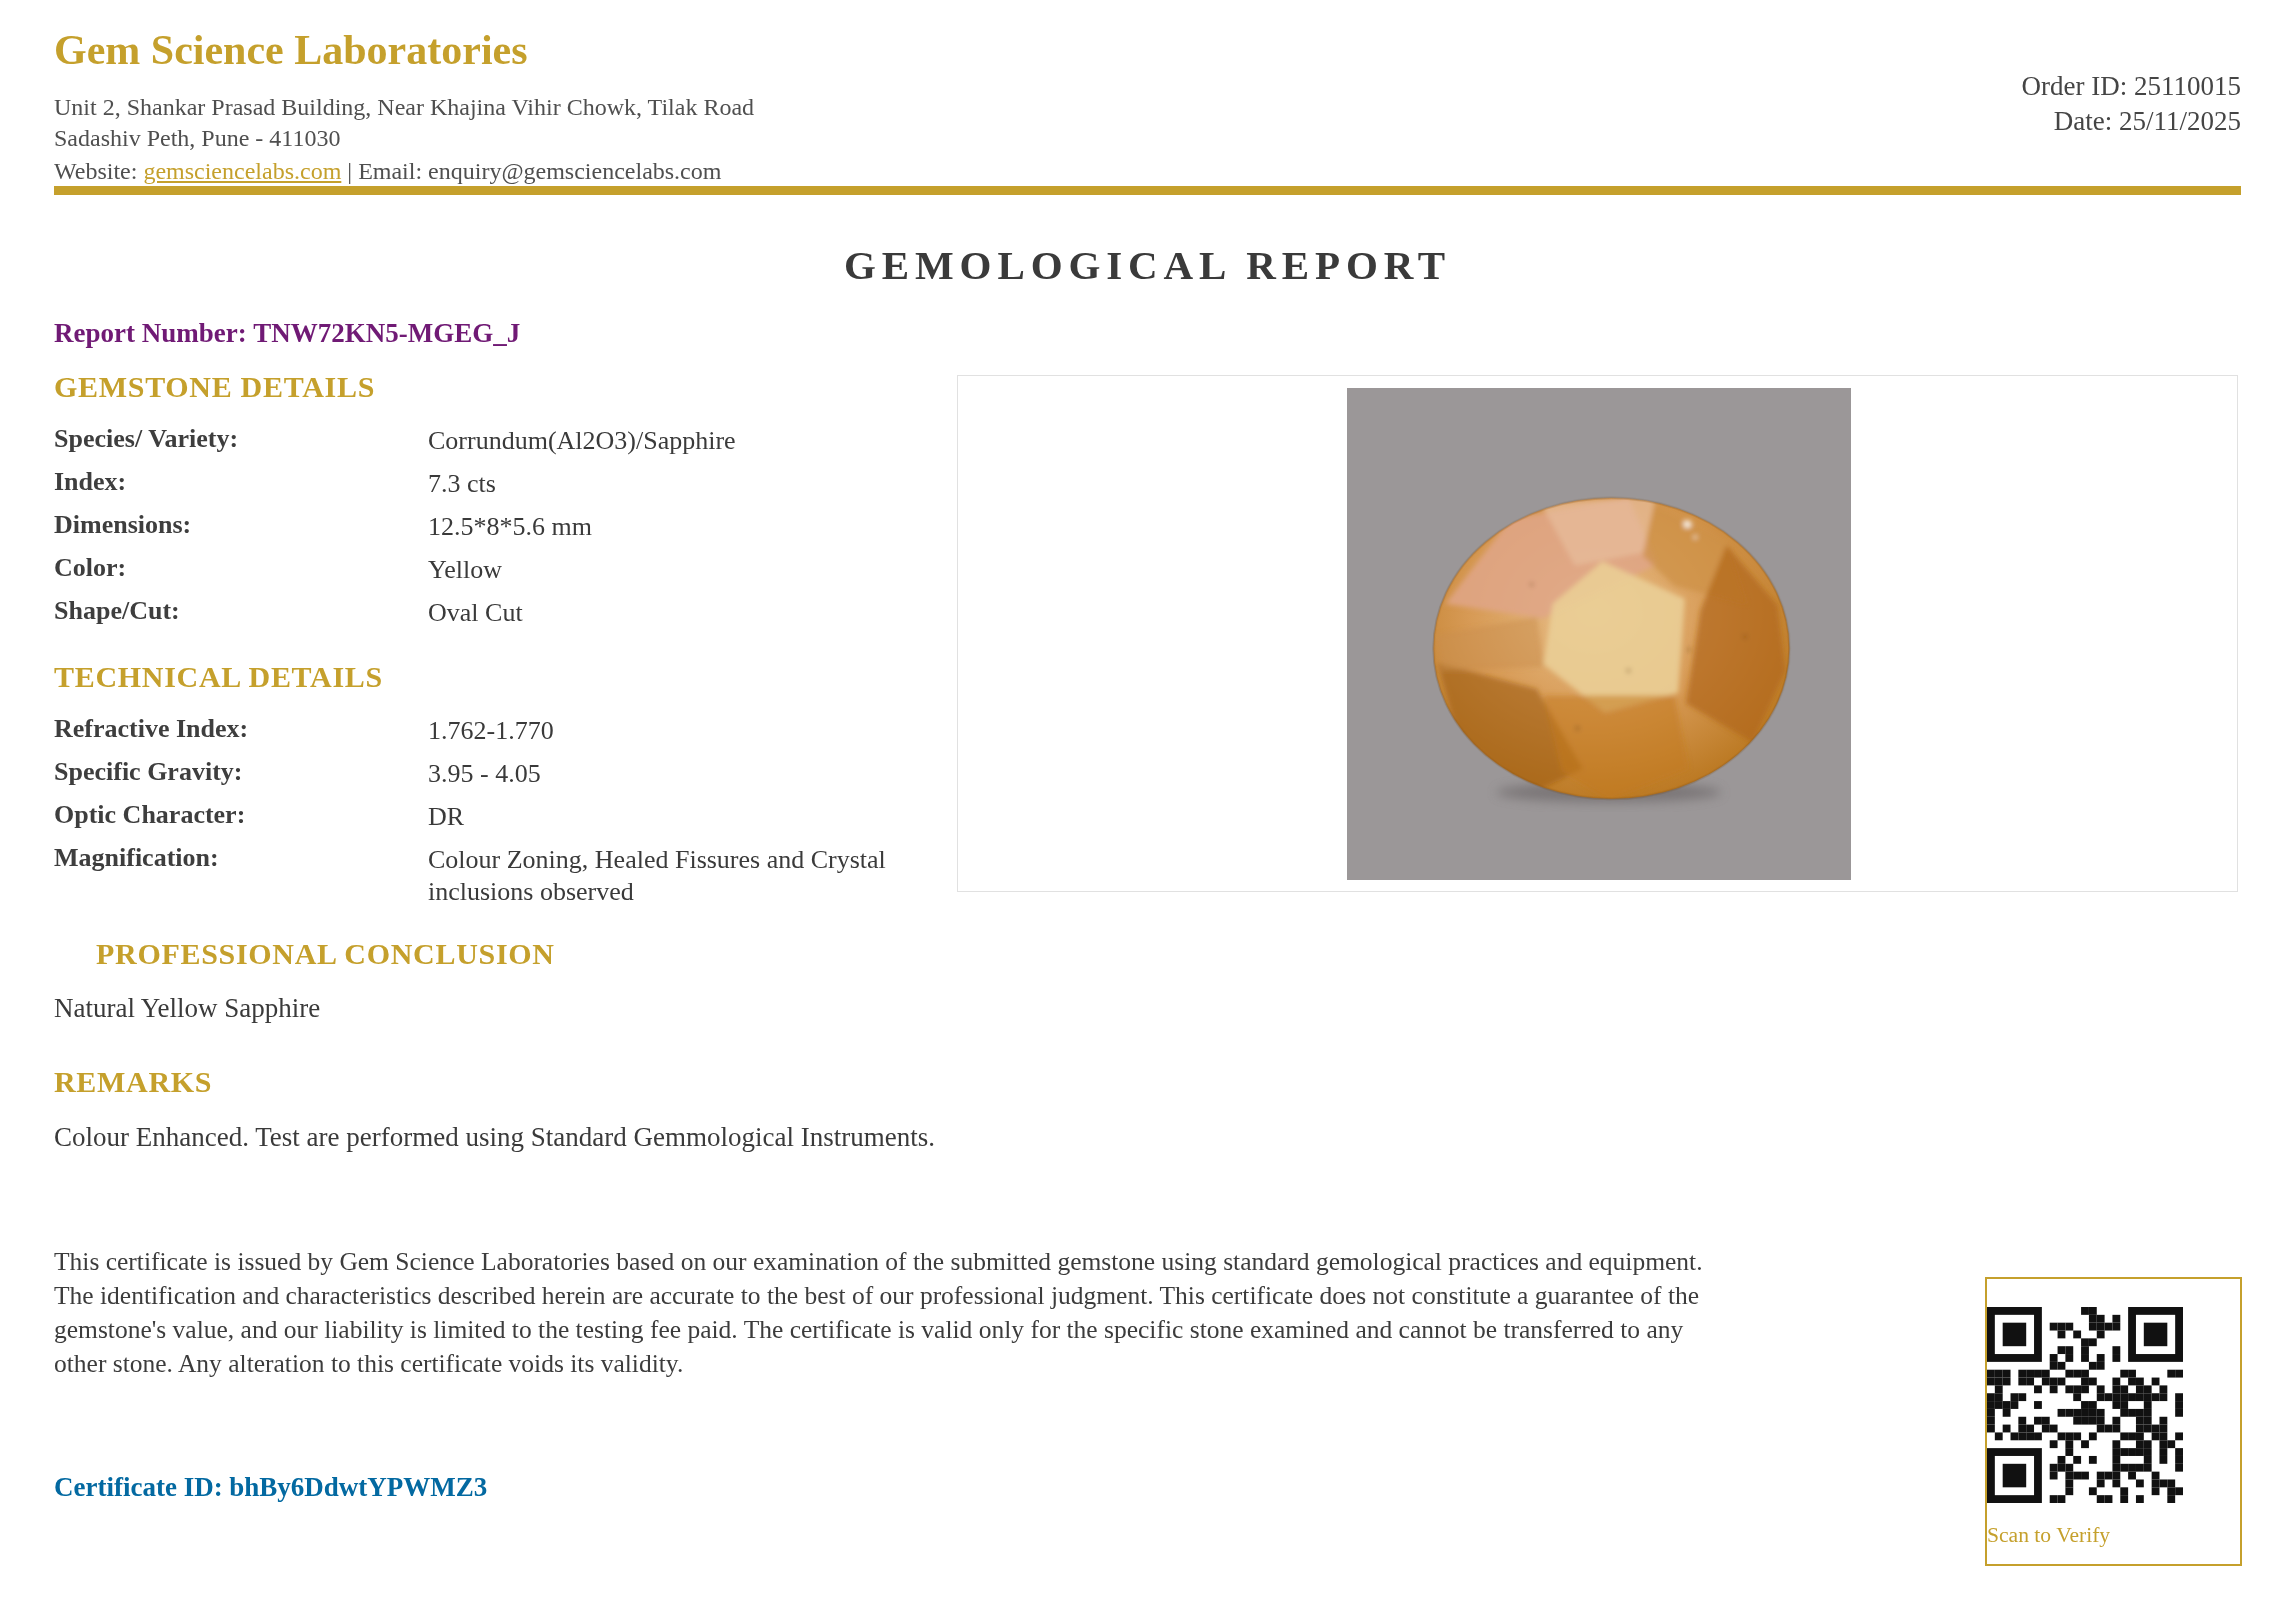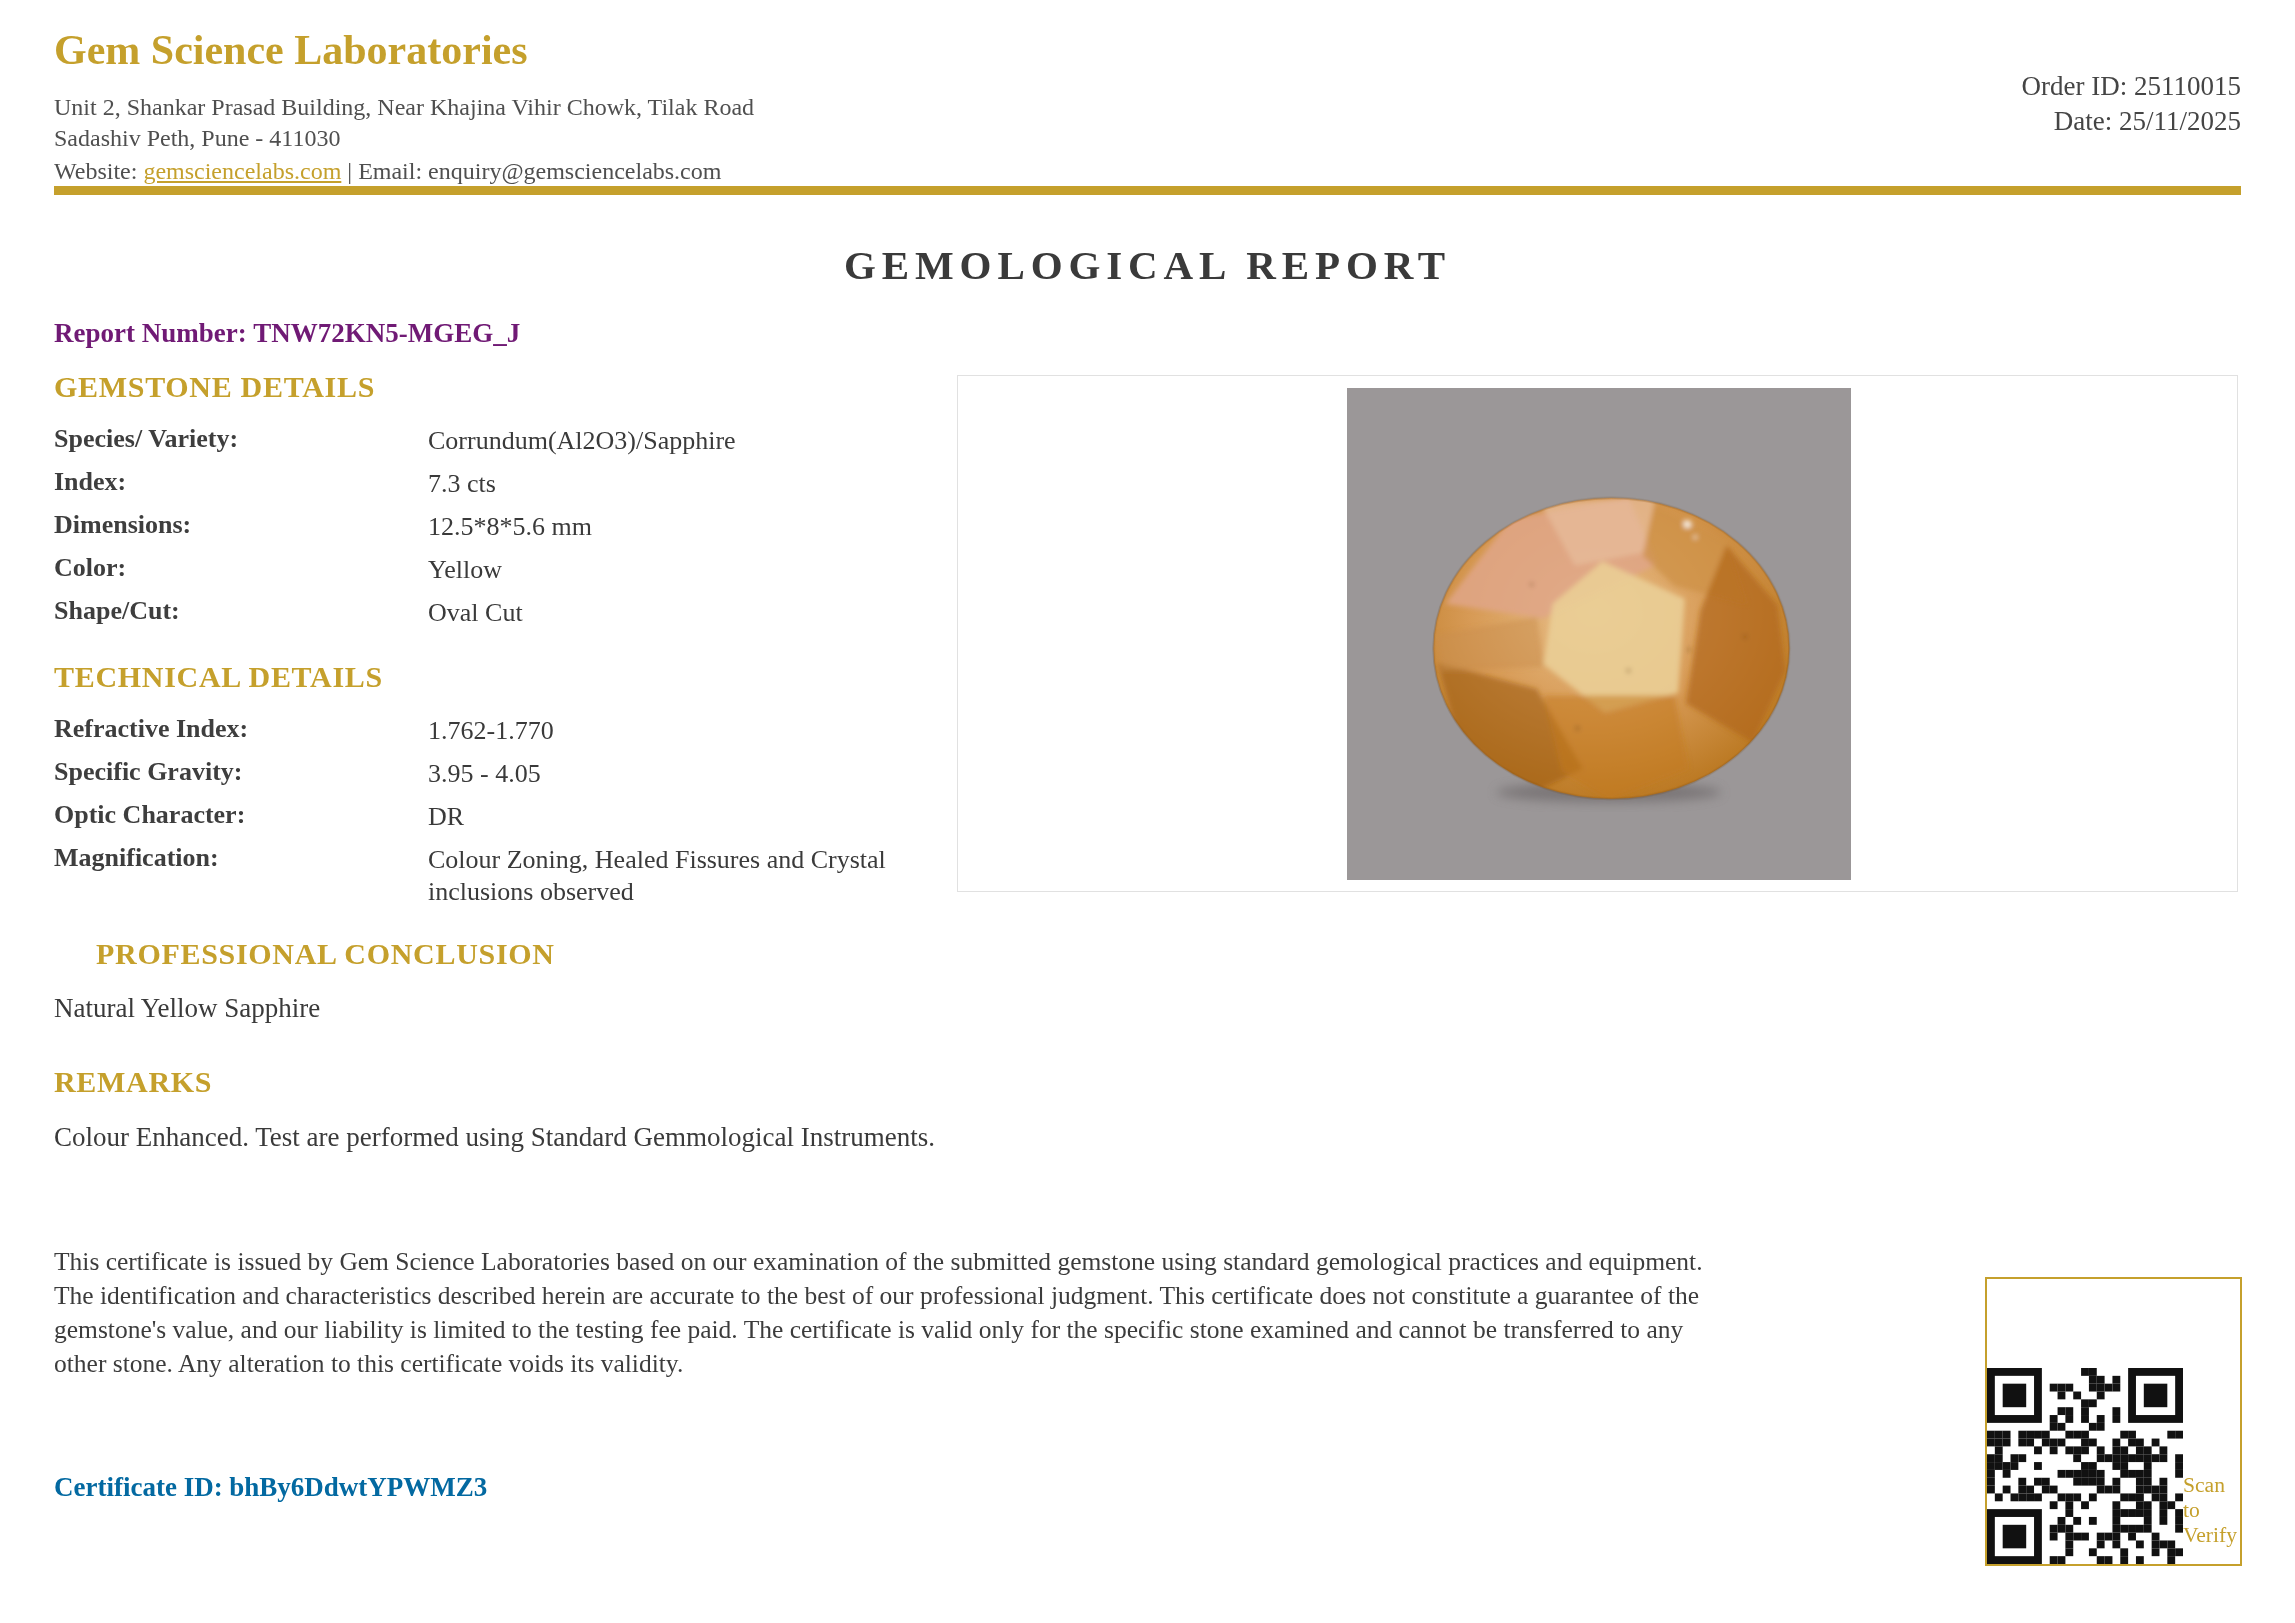--- a/index.html
+++ b/index.html
@@ -30,21 +30,21 @@
   .row .val { font-size:26px; color:#3a3a3a; max-width:510px; line-height:32px; }
   
   .photo-box { position:absolute; left:957px; top:375px; width:1281px; height:517px;
     border:1.3px solid #e1e1e1; background:#ffffff; }
   .photo { position:absolute; left:389px; top:11.8px; width:504px; height:492px; background:#9B9798; }
   
   .plain-text { position:absolute; left:54px; font-size:27px; color:#3a3a3a; }
   .disclaimer { position:absolute; left:54px; top:1245px; width:1665px; font-size:25.5px; line-height:34px; color:#3c3c3c; }
   
   .qr-box { position:absolute; left:1985px; top:1277px; width:257px; height:289px;
-    border:2px solid #C5A02C; display:flex; flex-direction:row; align-items:flex-end; }
+    border:2px solid #C5A02C; display:flex; flex-direction:column; align-items:flex-start; }
   .qr-code { margin-top:27.5px; width:196px; height:196px; }
   .qr-caption { margin-top:auto; margin-bottom:15.7px; font-size:21.6px; color:#C5A02C; }
   
   .certificate-id { position:absolute; left:54px; top:1472px; font-size:27px; font-weight:bold; color:#0369a1; }
   .certificate-id span { margin-right:6.5px; }
 </style>
 </head>
 <body>
 
 <div id="page">

